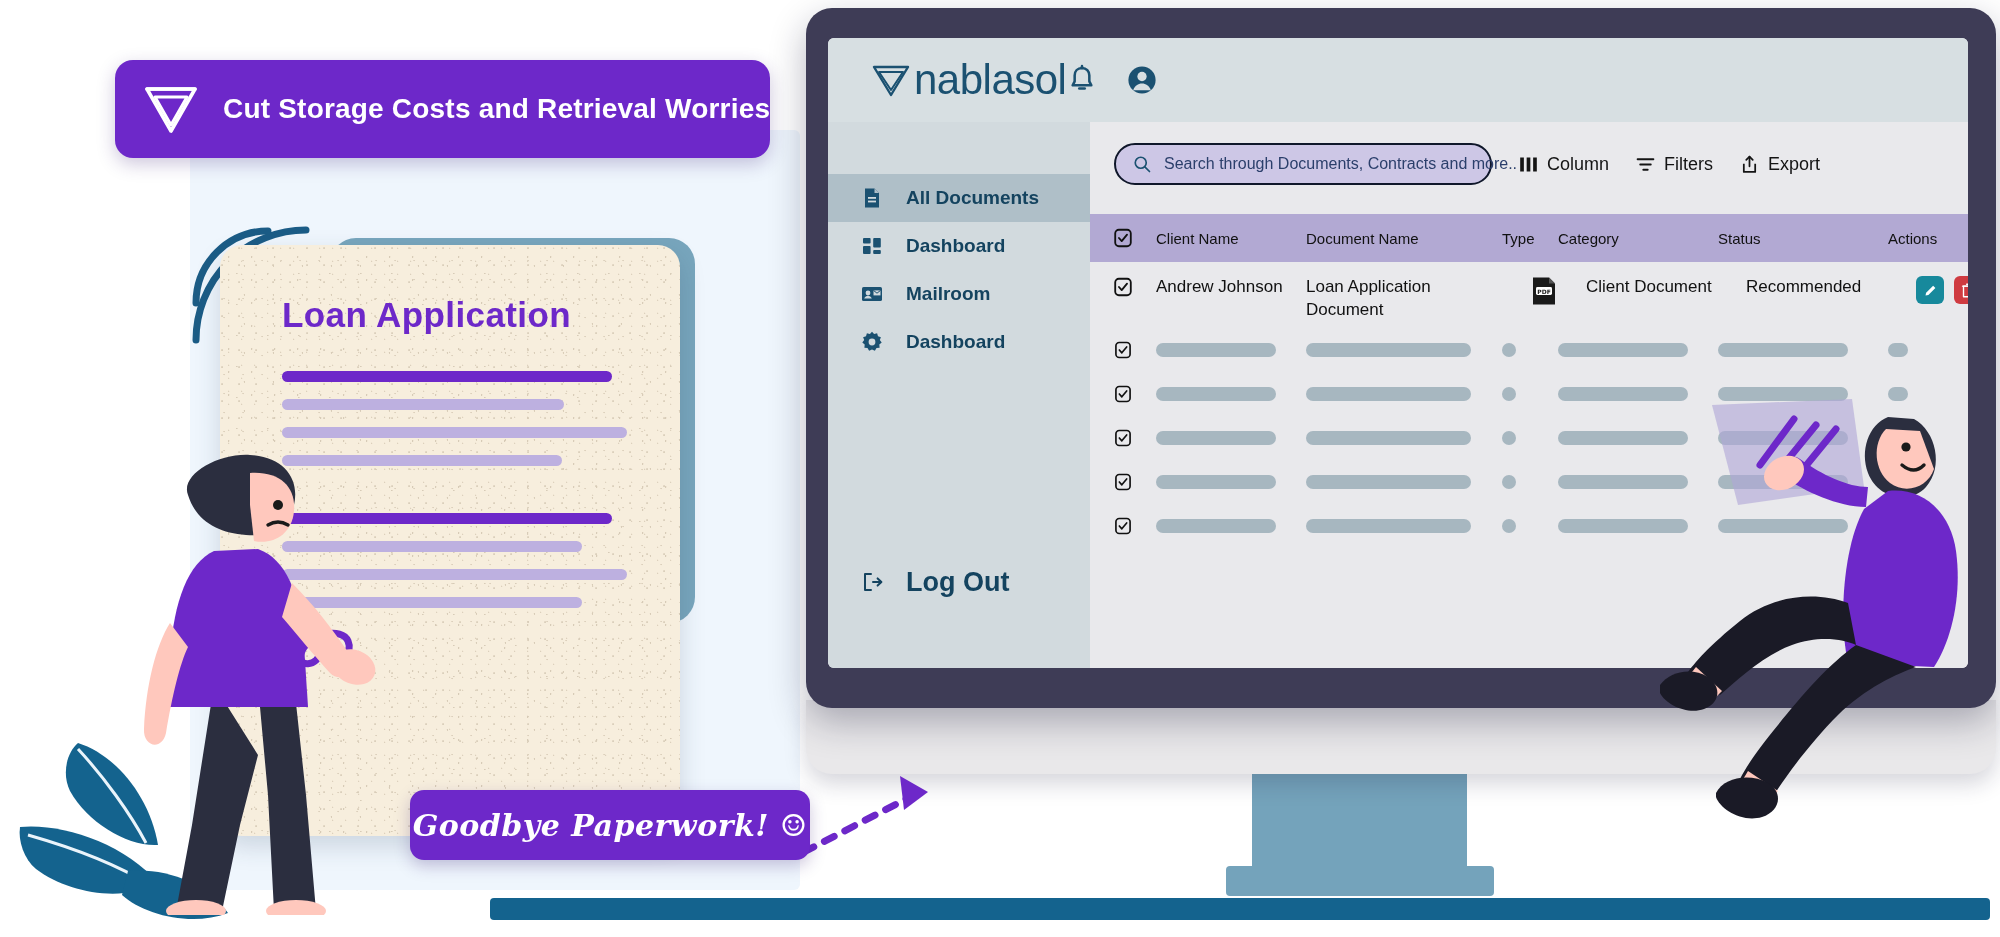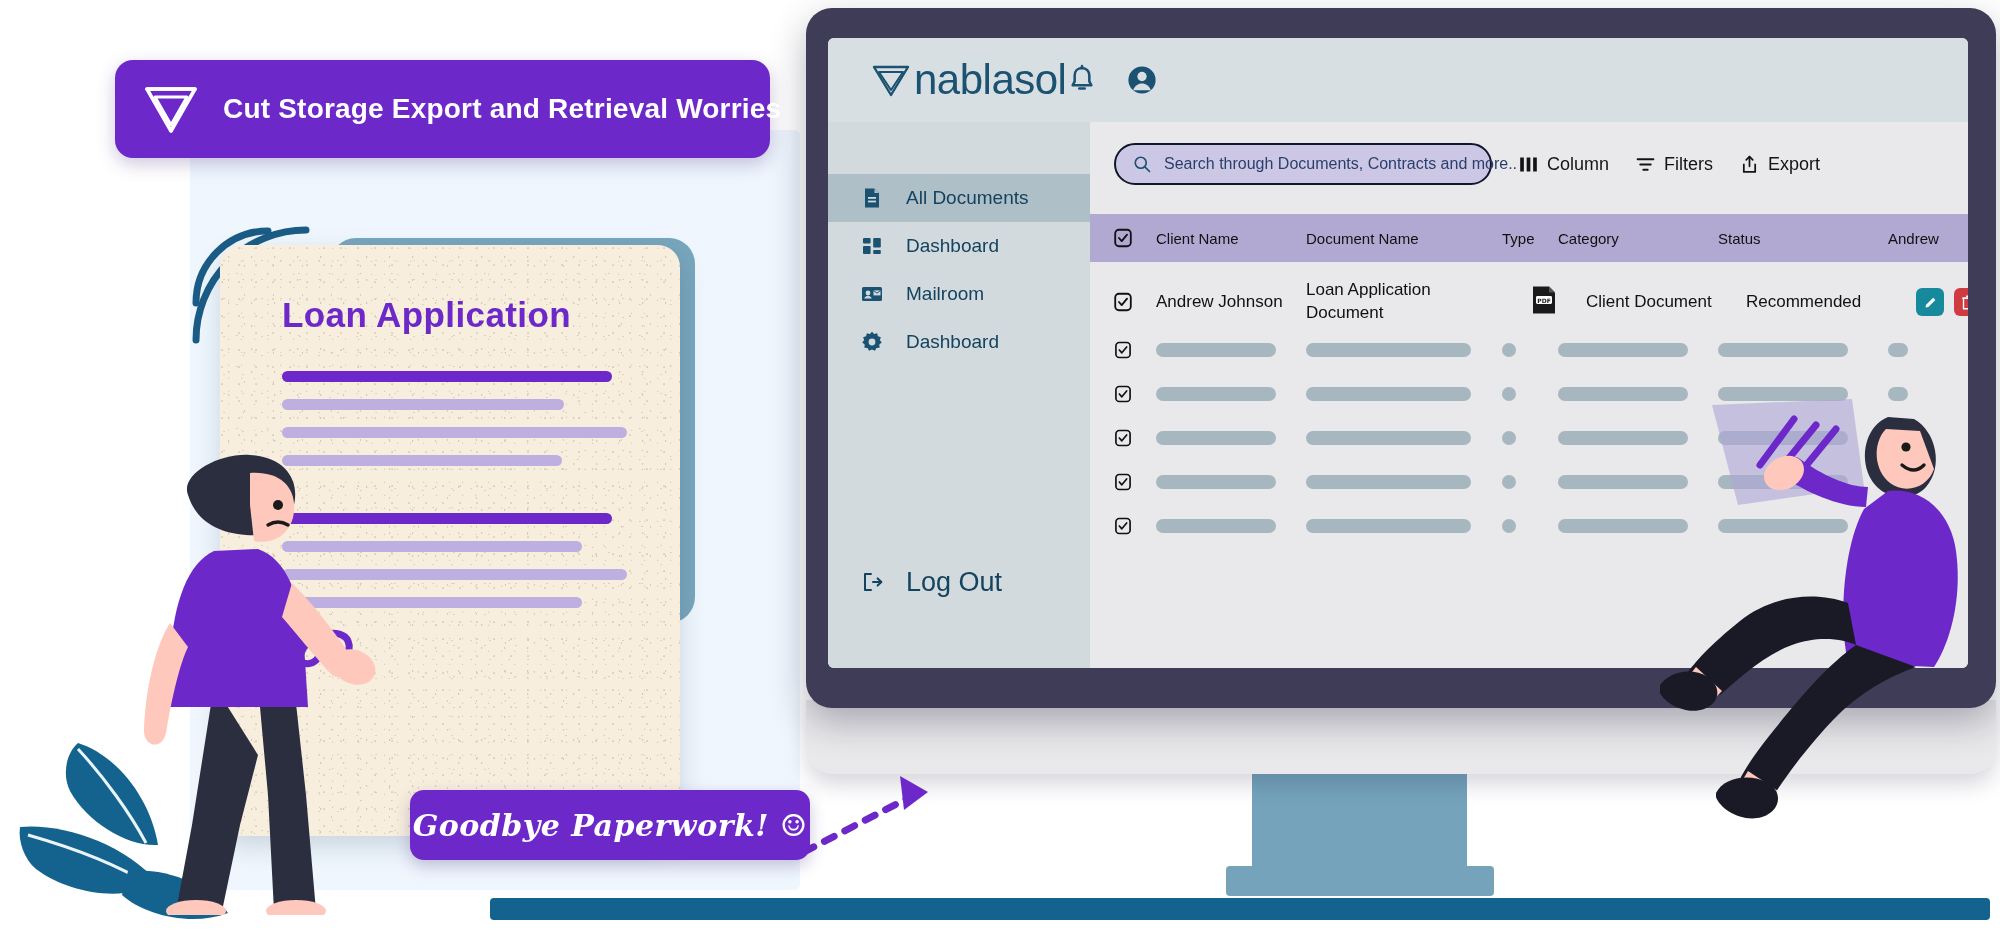--- a/index.html
+++ b/index.html
@@ -106,21 +106,21 @@
     font-size:42px;color:#1b5171;letter-spacing:-.5px;font-weight:400;
   }
   .header-icons{display:flex;align-items:center;gap:28px;}
   .hdr-ico{width:32px;height:32px;cursor:pointer;}
 
   
   .app-body{flex:1 1 auto;display:flex;min-height:0;}
 
   .sidebar{
     width:262px;flex:0 0 auto;background:#d2dade;
-    display:flex;flex-direction:column;padding-top:52px;box-sizing:border-box;
+    display:flex;flex-direction:column;padding-top:52px;box-sizing:border-box;font-weight:bold;
   }
   .nav-item{
     display:flex;align-items:center;gap:22px;height:48px;
     padding-left:32px;box-sizing:border-box;cursor:pointer;
   }
   .nav-item.active{background:#afbfc8;}
   .nav-ico{width:24px;height:24px;flex:0 0 auto;}
   .nav-label{font-size:19px;color:#14435f;}
   .nav-gap{flex:1 1 auto;}
   .logout{
@@ -152,21 +152,21 @@
   .th{font-size:15px;color:#111;}
   .c-chk{width:66px;display:flex;justify-content:center;align-items:center;flex:0 0 auto;}
   .c-client{width:150px;flex:0 0 auto;}
   .c-doc{width:196px;flex:0 0 auto;}
   .c-type{width:56px;flex:0 0 auto;}
   .c-cat{width:160px;flex:0 0 auto;}
   .c-status{width:170px;flex:0 0 auto;}
   .c-act{flex:1 1 auto;display:flex;}
 
   .row{display:flex;align-items:flex-start;padding-top:14px;box-sizing:border-box;}
-  .row.first{height:66px;align-items:center;}
+  .row.first{height:66px;}
   .row.skel{height:44px;align-items:center;padding-top:0;}
   .cell{font-size:17px;color:#111;line-height:1.35;}
   .pdf-ico{width:28px;height:30px;}
   .act-btns{display:flex;gap:10px;}
   .act-btn{
     width:28px;height:28px;border-radius:6px;display:flex;
     align-items:center;justify-content:center;cursor:pointer;
   }
   .act-edit{background:#17899c;}
   .act-del{background:#cf3b41;}
@@ -218,21 +218,21 @@
       <path d="M12 42 C12 20, 40 18, 40 36 C40 52, 14 54, 22 36 C30 18, 62 12, 68 26 C73 38, 60 48, 52 44" fill="none" stroke="#6d28c9" stroke-width="7" stroke-linecap="round"></path>
     </svg>
   </div>
 
   <div class="banner">
     <svg class="banner-logo" viewBox="0 0 60 56">
       <path d="M6 8 L54 8 L30 50 Z" fill="none" stroke="#fff" stroke-width="3.6" stroke-linejoin="round"></path>
       <path d="M14 16 L46 16 L30 44 Z" fill="none" stroke="#fff" stroke-width="3" stroke-linejoin="round"></path>
       <path d="M6 8 L54 8" stroke="#fff" stroke-width="3.6" stroke-linecap="round"></path>
     </svg>
-    <div class="banner-text">Cut Storage Export and Retrieval Worries</div>
+    <div class="banner-text">Cut Storage Costs and Retrieval Worries</div>
   </div>
 
   <div class="desk"></div>
   <div class="mon-foot"></div>
   <div class="mon-neck"></div>
   <div class="mon-base"></div>
 
   <div class="monitor"></div>
 
   <div class="screen">
@@ -360,21 +360,21 @@
               <svg style="width:22px;height:22px;" viewBox="0 0 24 24">
                 <rect x="3.5" y="3" width="17" height="18" rx="4" fill="none" stroke="#111" stroke-width="2"></rect>
                 <path d="M7.6 12 L10.6 15.4 L16.4 8.4" fill="none" stroke="#111" stroke-width="2" stroke-linecap="round" stroke-linejoin="round"></path>
               </svg>
             </div>
             <div class="c-client th">Client Name</div>
             <div class="c-doc th">Document Name</div>
             <div class="c-type th">Type</div>
             <div class="c-cat th">Category</div>
             <div class="c-status th">Status</div>
-            <div class="c-act th" style="justify-content:flex-start;">Andrew</div>
+            <div class="c-act th" style="justify-content:flex-start;">Actions</div>
           </div>
 
           <div class="row first">
             <div class="c-chk">
               <svg style="width:22px;height:22px;" viewBox="0 0 24 24">
                 <rect x="3.5" y="3" width="17" height="18" rx="4" fill="none" stroke="#111" stroke-width="2"></rect>
                 <path d="M7.6 12 L10.6 15.4 L16.4 8.4" fill="none" stroke="#111" stroke-width="2" stroke-linecap="round" stroke-linejoin="round"></path>
               </svg>
             </div>
             <div class="c-client cell">Andrew Johnson</div>

